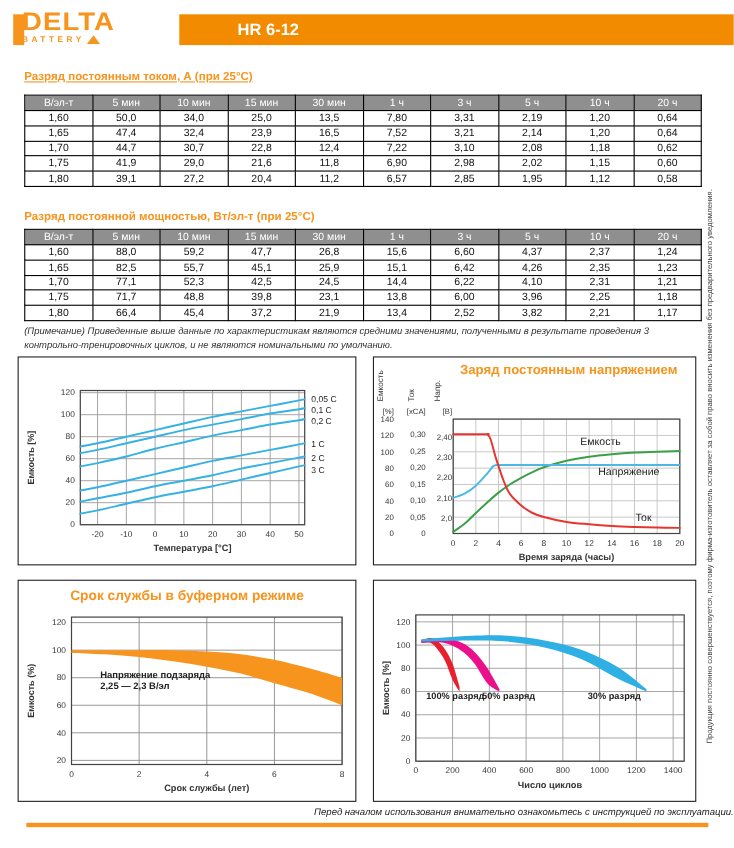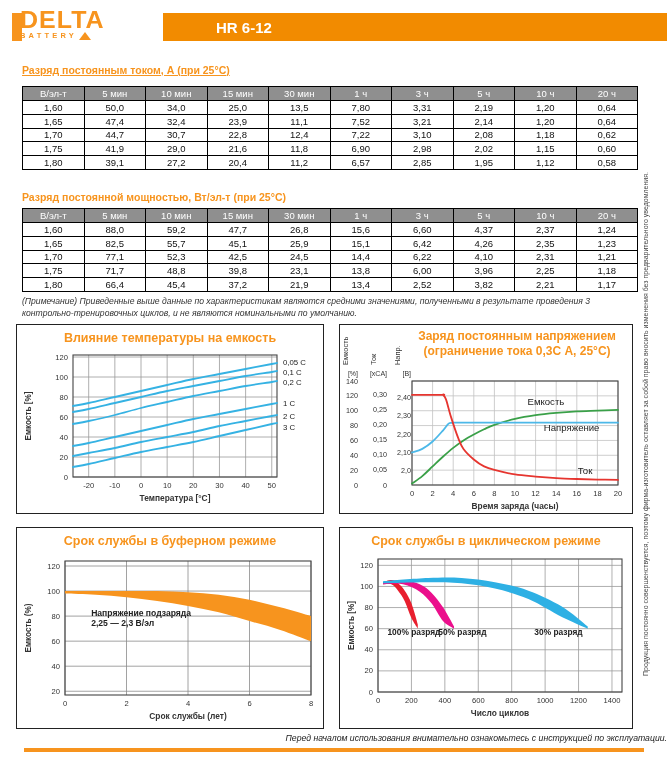--- a/index.html
+++ b/index.html
@@ -78,21 +78,21 @@
         <td>3,31</td>
         <td>2,19</td>
         <td>1,20</td>
         <td>0,64</td>
       </tr>
       <tr>
         <td>1,65</td>
         <td>47,4</td>
         <td>32,4</td>
         <td>23,9</td>
-        <td>11,1</td>
+        <td>16,5</td>
         <td>7,52</td>
         <td>3,21</td>
         <td>2,14</td>
         <td>1,20</td>
         <td>0,64</td>
       </tr>
       <tr>
         <td>1,70</td>
         <td>44,7</td>
         <td>30,7</td>
@@ -254,21 +254,20 @@
       <text x="158" y="176" text-anchor="middle" font-size="8.4" font-weight="bold" fill="#333">Температура [°C]</text>
       <text x="51" y="154.5" text-anchor="end" font-size="7.6" fill="#333">0</text>
       <text x="51" y="134.5" text-anchor="end" font-size="7.6" fill="#333">20</text>
       <text x="51" y="114.5" text-anchor="end" font-size="7.6" fill="#333">40</text>
       <text x="51" y="94.5" text-anchor="end" font-size="7.6" fill="#333">60</text>
       <text x="51" y="74.5" text-anchor="end" font-size="7.6" fill="#333">80</text>
       <text x="51" y="54.5" text-anchor="end" font-size="7.6" fill="#333">100</text>
       <text x="51" y="34.5" text-anchor="end" font-size="7.6" fill="#333">120</text>
       <text x="14" y="91" text-anchor="middle" font-size="8.2" font-weight="bold" fill="#333" transform="rotate(-90 14 91)">Емкость [%]</text>
     </svg>
-  <div class="chart-title">Влияние температуры на емкость</div>
 </div>
 
 <div class="abs chart-box" style="left:339px;top:324px;width:292px;height:188px;">
   <svg class="chart-svg" width="292" height="188">
       <line x1="72" y1="56" x2="72" y2="160" stroke="#c2c2c2" stroke-width="0.8"></line>
       <line x1="92.6" y1="56" x2="92.6" y2="160" stroke="#c2c2c2" stroke-width="0.8"></line>
       <line x1="113.2" y1="56" x2="113.2" y2="160" stroke="#c2c2c2" stroke-width="0.8"></line>
       <line x1="133.8" y1="56" x2="133.8" y2="160" stroke="#c2c2c2" stroke-width="0.8"></line>
       <line x1="154.4" y1="56" x2="154.4" y2="160" stroke="#c2c2c2" stroke-width="0.8"></line>
       <line x1="175" y1="56" x2="175" y2="160" stroke="#c2c2c2" stroke-width="0.8"></line>
@@ -325,21 +324,20 @@
       <text x="36" y="40" font-size="7.4" fill="#333" transform="rotate(-90 36 40)">Ток</text>
       <text x="71" y="148.356" text-anchor="end" font-size="7.2" fill="#333">2,0</text>
       <text x="71" y="130.02599999999998" text-anchor="end" font-size="7.2" fill="#333">2,10</text>
       <text x="71" y="111.69599999999997" text-anchor="end" font-size="7.2" fill="#333">2,20</text>
       <text x="71" y="93.36600000000003" text-anchor="end" font-size="7.2" fill="#333">2,30</text>
       <text x="71" y="75.036" text-anchor="end" font-size="7.2" fill="#333">2,40</text>
       <text x="71" y="51" text-anchor="end" font-size="7" fill="#333">[B]</text>
       <text x="60" y="40" font-size="7.4" fill="#333" transform="rotate(-90 60 40)">Напр.</text>
     </svg>
   <div class="chart-title shift">Заряд постоянным напряжением</div>
-  <div class="chart-subtitle">(ограничение тока 0,3С А, 25°С)</div>
 </div>
 
 <div class="abs chart-box" style="left:16px;top:527px;width:306px;height:200px;">
   <svg class="chart-svg" width="306" height="200">
       <line x1="48" y1="33" x2="48" y2="167" stroke="#8a8a8a" stroke-width="0.8"></line>
       <line x1="109.5" y1="33" x2="109.5" y2="167" stroke="#8a8a8a" stroke-width="0.8"></line>
       <line x1="171" y1="33" x2="171" y2="167" stroke="#8a8a8a" stroke-width="0.8"></line>
       <line x1="232.5" y1="33" x2="232.5" y2="167" stroke="#8a8a8a" stroke-width="0.8"></line>
       <line x1="294" y1="33" x2="294" y2="167" stroke="#8a8a8a" stroke-width="0.8"></line>
       <line x1="48" y1="163.2429906542056" x2="294" y2="163.2429906542056" stroke="#8a8a8a" stroke-width="0.8"></line>
@@ -404,19 +402,18 @@
       <text x="160" y="188" text-anchor="middle" font-size="8.4" font-weight="bold" fill="#333">Число циклов</text>
       <text x="33" y="166.5" text-anchor="end" font-size="7.6" fill="#333">0</text>
       <text x="33" y="145.38888888888889" text-anchor="end" font-size="7.6" fill="#333">20</text>
       <text x="33" y="124.27777777777777" text-anchor="end" font-size="7.6" fill="#333">40</text>
       <text x="33" y="103.16666666666667" text-anchor="end" font-size="7.6" fill="#333">60</text>
       <text x="33" y="82.05555555555556" text-anchor="end" font-size="7.6" fill="#333">80</text>
       <text x="33" y="60.94444444444446" text-anchor="end" font-size="7.6" fill="#333">100</text>
       <text x="33" y="39.83333333333334" text-anchor="end" font-size="7.6" fill="#333">120</text>
       <text x="14" y="97.5" text-anchor="middle" font-size="8.2" font-weight="bold" fill="#333" transform="rotate(-90 14 97.5)">Емкость [%]</text>
     </svg>
-  <div class="chart-title">Срок службы в циклическом режиме</div>
 </div>
 
 <div class="abs side-note">Продукция постоянно совершенствуется, поэтому фирма-изготовитель оставляет за собой право вносить изменения без предварительного уведомления.</div>
 
 <div class="abs footer-text">Перед началом использования внимательно ознакомьтесь с инструкцией по эксплуатации.</div>
 <div class="abs footer-bar"></div>
 
 </body></html>

